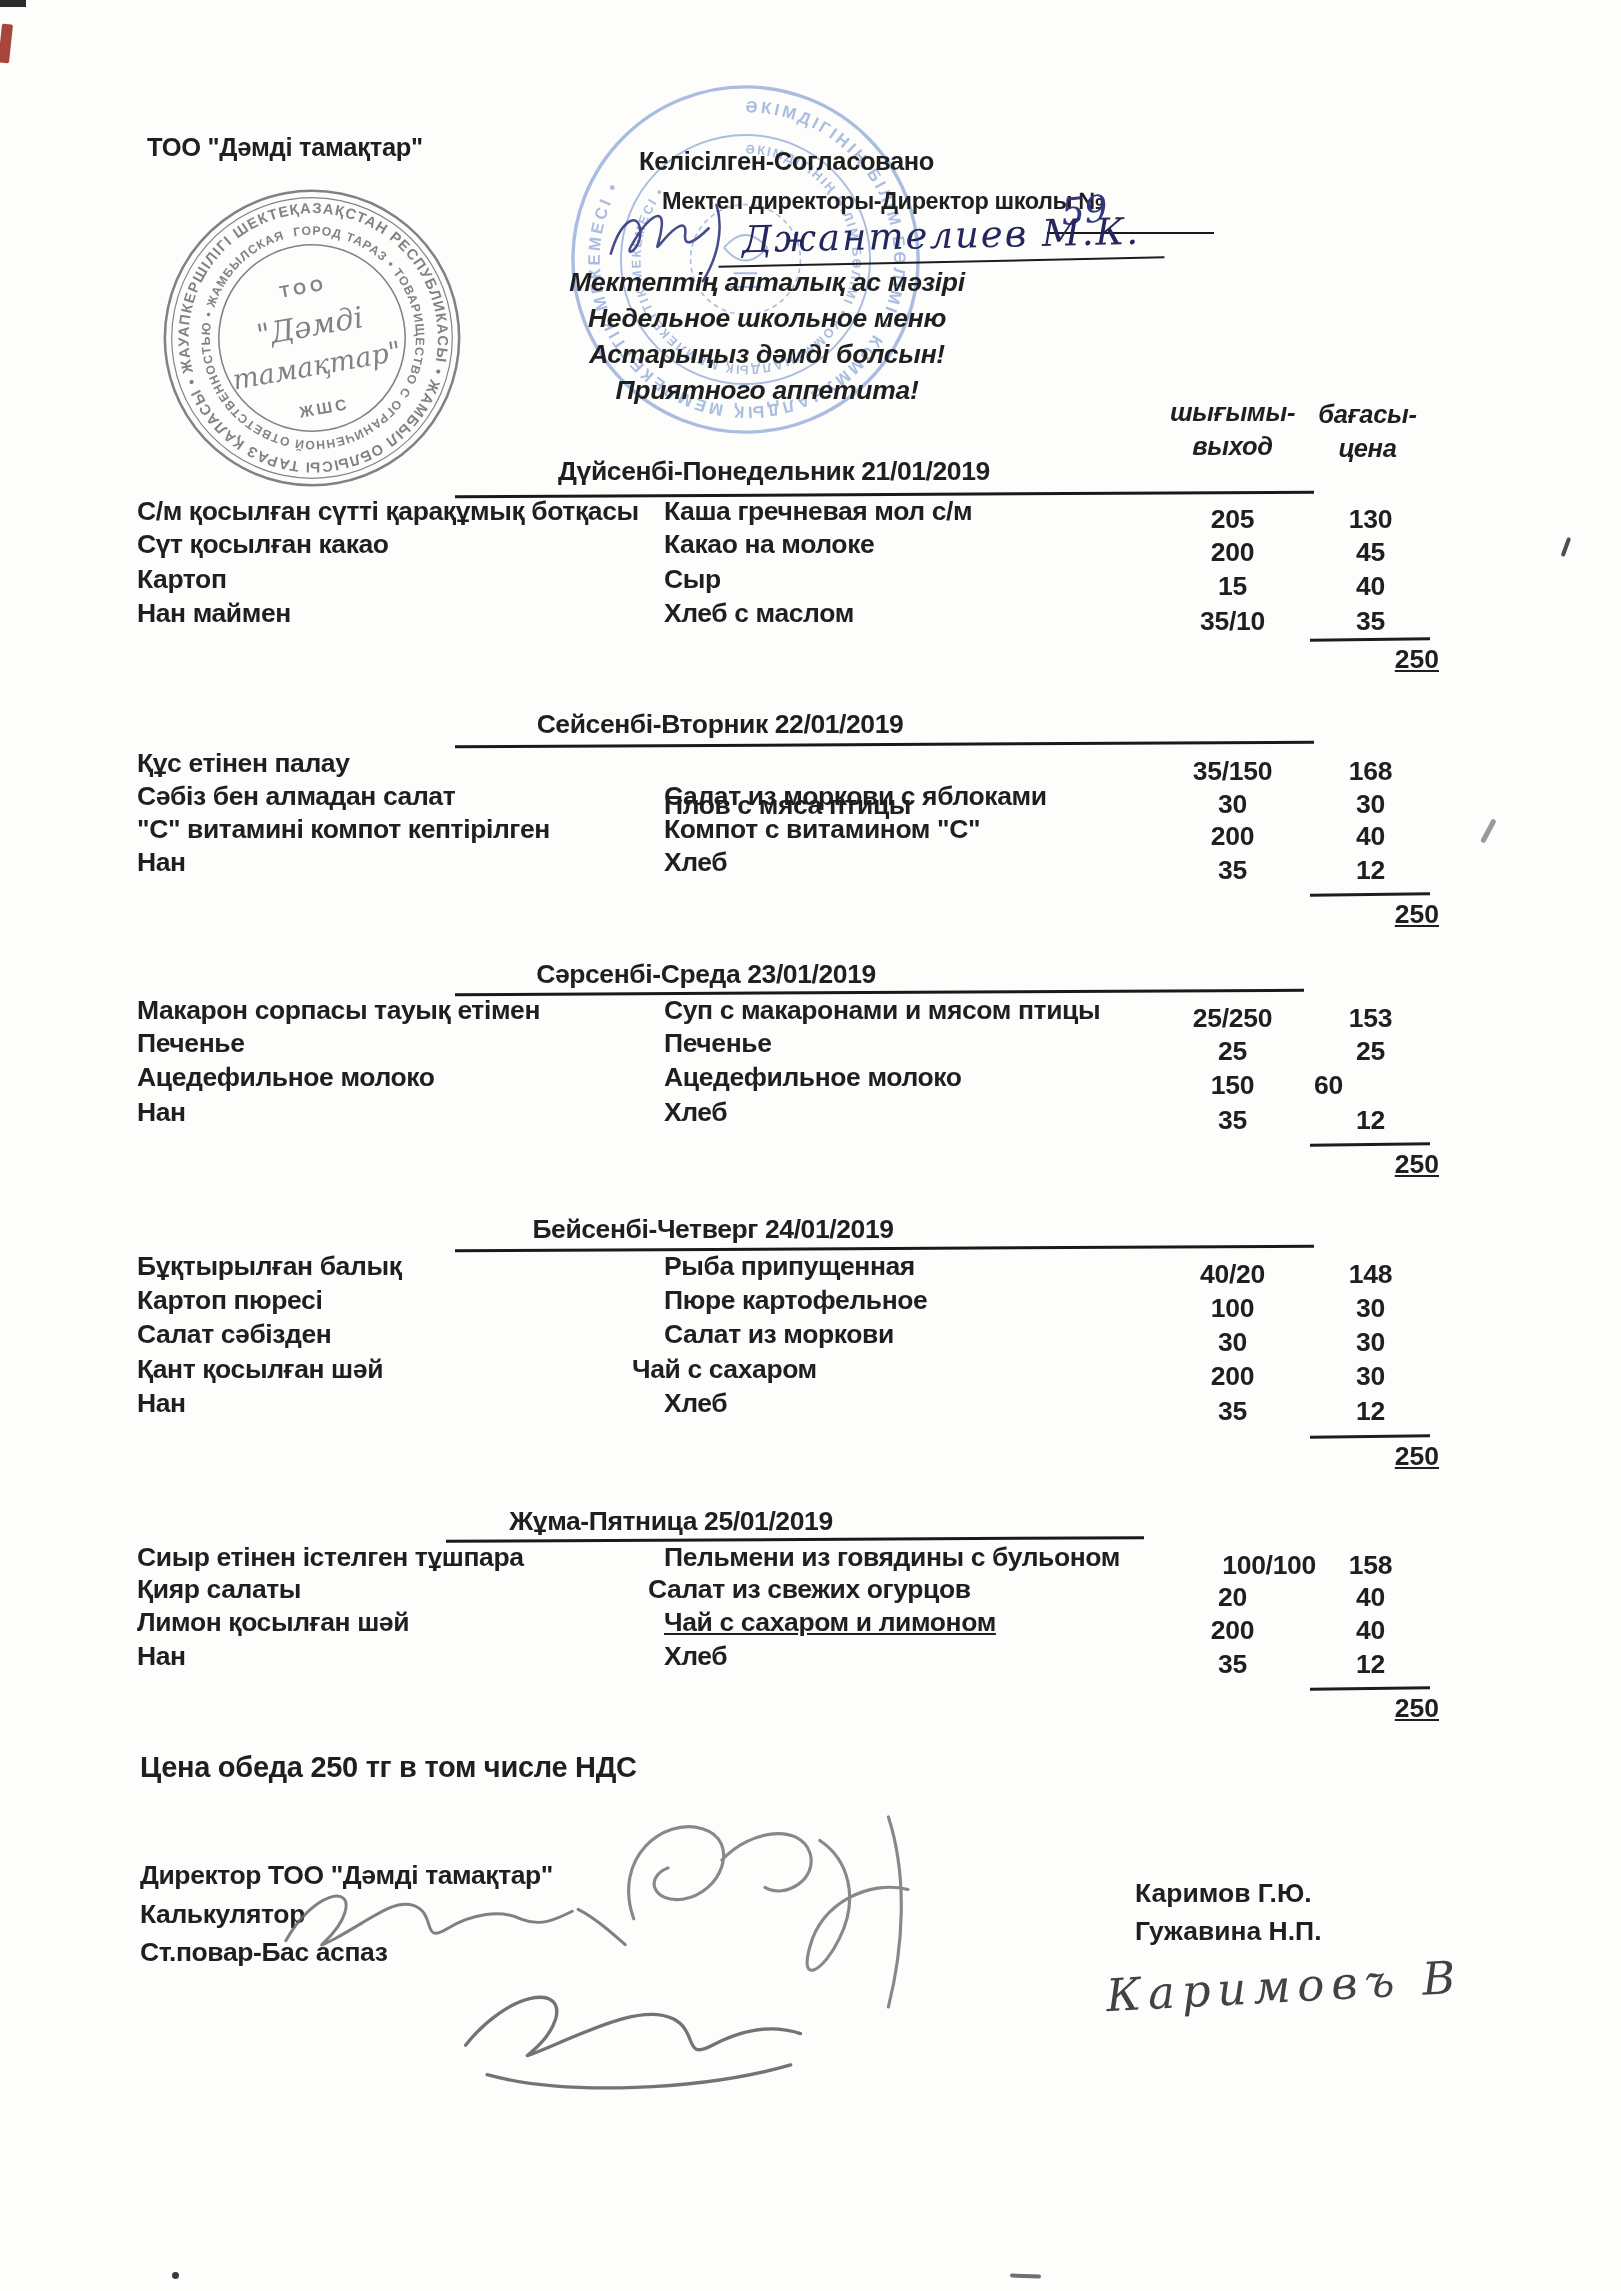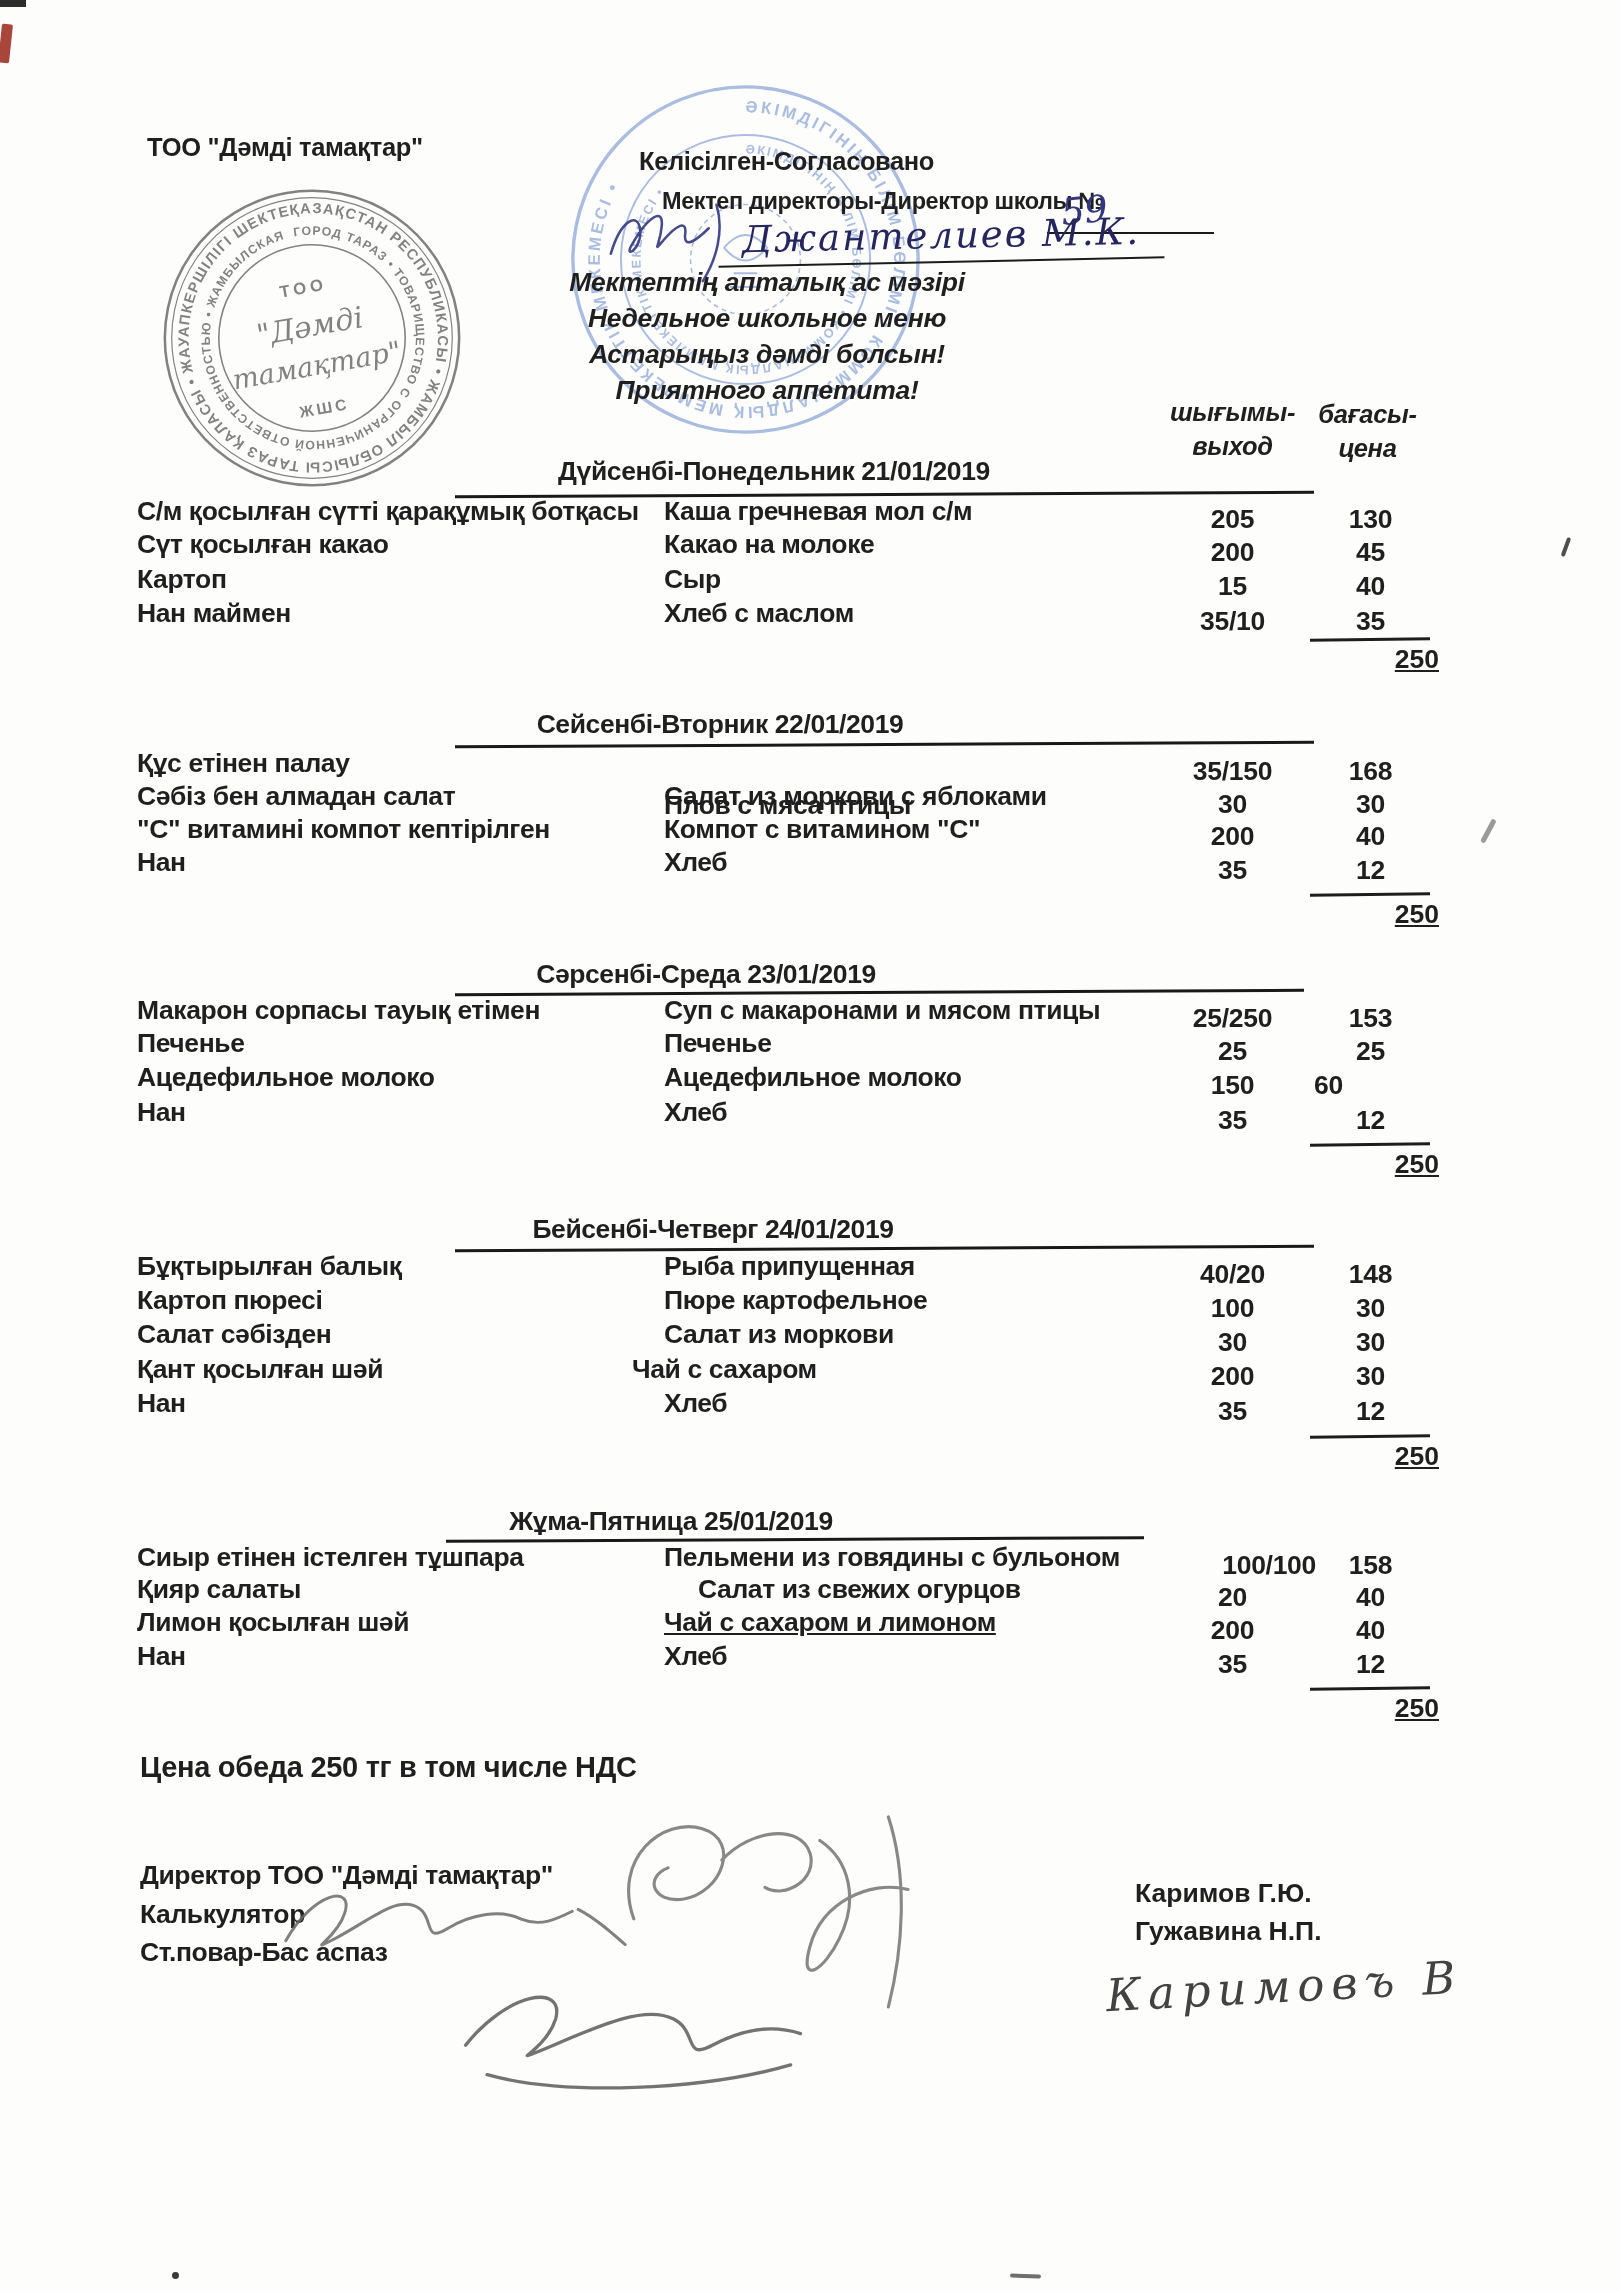--- a/index.html
+++ b/index.html
@@ -274,21 +274,21 @@
           <div class="day-total" style="left: 1302px; top: 1441px; width: 137px;">250</div>
         </section>
         <section>
           <div class="day-title" style="left: 328px; top: 1506px; width: 686px;">Жұма-Пятница 25/01/2019</div>
           <div class="title-underline" style="left: 446px; top: 1538px; width: 698px;"></div>
           <div class="col-kk" style="left: 137px; top: 1542px;">Сиыр етінен істелген тұшпара</div>
           <div class="col-ru" style="left: 664px; top: 1542px;">Пельмени из говядины с бульоном</div>
           <div class="col-yield" style="left: 1149px; top: 1550px; width: 167px; text-align: right;">100/100</div>
           <div class="col-price" style="left: 1302px; top: 1550px; width: 137px;">158</div>
           <div class="col-kk" style="left: 137px; top: 1574px;">Қияр салаты</div>
-          <div class="col-ru" style="left: 698px; top: 1574px;">Салат из свежих огурцов</div>
+          <div class="col-ru" style="left: 648px; top: 1574px;">Салат из свежих огурцов</div>
           <div class="col-yield" style="left: 1149px; top: 1582px; width: 167px;">20</div>
           <div class="col-price" style="left: 1302px; top: 1582px; width: 137px;">40</div>
           <div class="col-kk" style="left: 137px; top: 1607px;">Лимон қосылған шәй</div>
           <div class="col-ru" style="left: 664px; top: 1607px; text-decoration: underline;">Чай с сахаром и лимоном</div>
           <div class="col-yield" style="left: 1149px; top: 1615px; width: 167px;">200</div>
           <div class="col-price" style="left: 1302px; top: 1615px; width: 137px;">40</div>
           <div class="col-kk" style="left: 137px; top: 1641px;">Нан</div>
           <div class="col-ru" style="left: 664px; top: 1641px;">Хлеб</div>
           <div class="col-yield" style="left: 1149px; top: 1649px; width: 167px;">35</div>
           <div class="col-price" style="left: 1302px; top: 1649px; width: 137px;">12</div>

